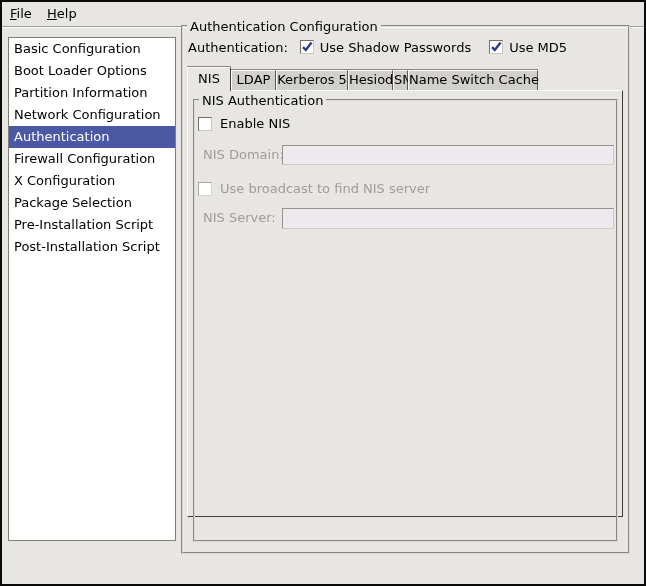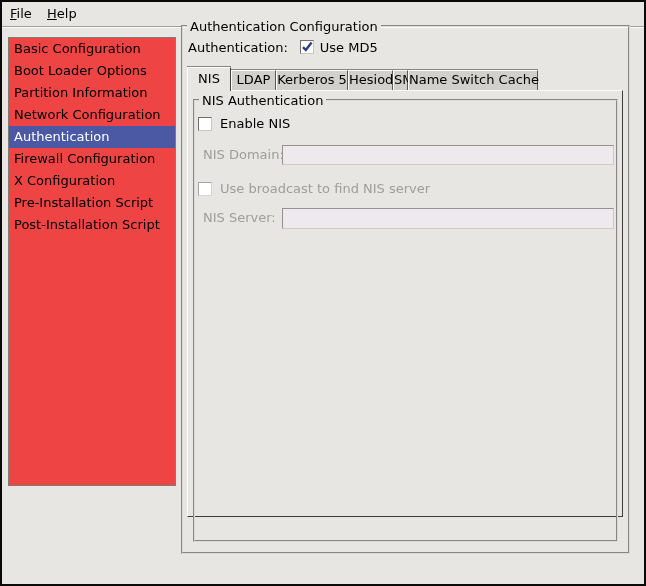--- a/index.html
+++ b/index.html
@@ -10,22 +10,22 @@
     font-size:13px; color:#000; overflow:hidden; cursor:default;
     -webkit-font-smoothing:antialiased;
   }
   
   .menubar { position:absolute; top:0; left:0; right:0; height:24px; }
   .menu-item { position:absolute; top:0; height:24px; line-height:24px; padding:0 6px; }
   .menu-item u { text-decoration:underline; }
   .menubar-sep { position:absolute; top:24px; left:0; right:0; height:0;
     border-top:1px solid #a09e9b; border-bottom:1px solid #fbfbfa; }
   
-  .sidebar { position:absolute; left:6px; top:35px; width:168px; height:449px;
-    background:#ef4444; border:1px solid #7f7d79; box-sizing:border-box; overflow:hidden; }
+  .sidebar { position:absolute; left:6px; top:35px; width:168px; height:504px;
+    background:#ffffff; border:1px solid #7f7d79; box-sizing:border-box; overflow:hidden; }
   .sidebar-item { height:22px; line-height:22px; padding-left:5px; white-space:nowrap; }
   .sidebar-item.selected { background:#4b59a5; color:#ffffff; }
   
   .gframe { position:absolute; border:2px groove #dcdad6; box-sizing:border-box; }
   .gframe-legend { position:absolute; top:-8px; left:4px; padding:0 3px;
     background:#e7e6e3; line-height:15px; white-space:nowrap; }
   #auth-frame { left:179px; top:23px; width:449px; height:529px; }
   
   .auth-row { position:absolute; left:5px; top:11px; height:18px;
     display:flex; align-items:center; white-space:nowrap; }
@@ -69,29 +69,38 @@
   <div class="menubar-sep"></div>
 
   <div class="sidebar">
     <div class="sidebar-item">Basic Configuration</div>
     <div class="sidebar-item">Boot Loader Options</div>
     <div class="sidebar-item">Partition Information</div>
     <div class="sidebar-item">Network Configuration</div>
     <div class="sidebar-item selected">Authentication</div>
     <div class="sidebar-item">Firewall Configuration</div>
     <div class="sidebar-item">X Configuration</div>
+    <div class="sidebar-item">Package Selection</div>
     <div class="sidebar-item">Pre-Installation Script</div>
     <div class="sidebar-item">Post-Installation Script</div>
   </div>
 
   <div class="gframe" id="auth-frame">
     <span class="gframe-legend">Authentication Configuration</span>
 
     <div class="auth-row">
       <span class="row-label">Authentication:</span>
+      <span class="cb-group">
+        <span class="checkbox">
+          <svg viewBox="0 0 12 12">
+            <path d="M2 6.2 L4.8 9 L10.6 1.6" fill="none" stroke="#2d3a87" stroke-width="2.4"></path>
+          </svg>
+        </span>
+        <span class="cb-label">Use Shadow Passwords</span>
+      </span>
       <span class="cb-group">
         <span class="checkbox">
           <svg viewBox="0 0 12 12">
             <path d="M2 6.2 L4.8 9 L10.6 1.6" fill="none" stroke="#2d3a87" stroke-width="2.4"></path>
           </svg>
         </span>
         <span class="cb-label">Use MD5</span>
       </span>
     </div>
 

